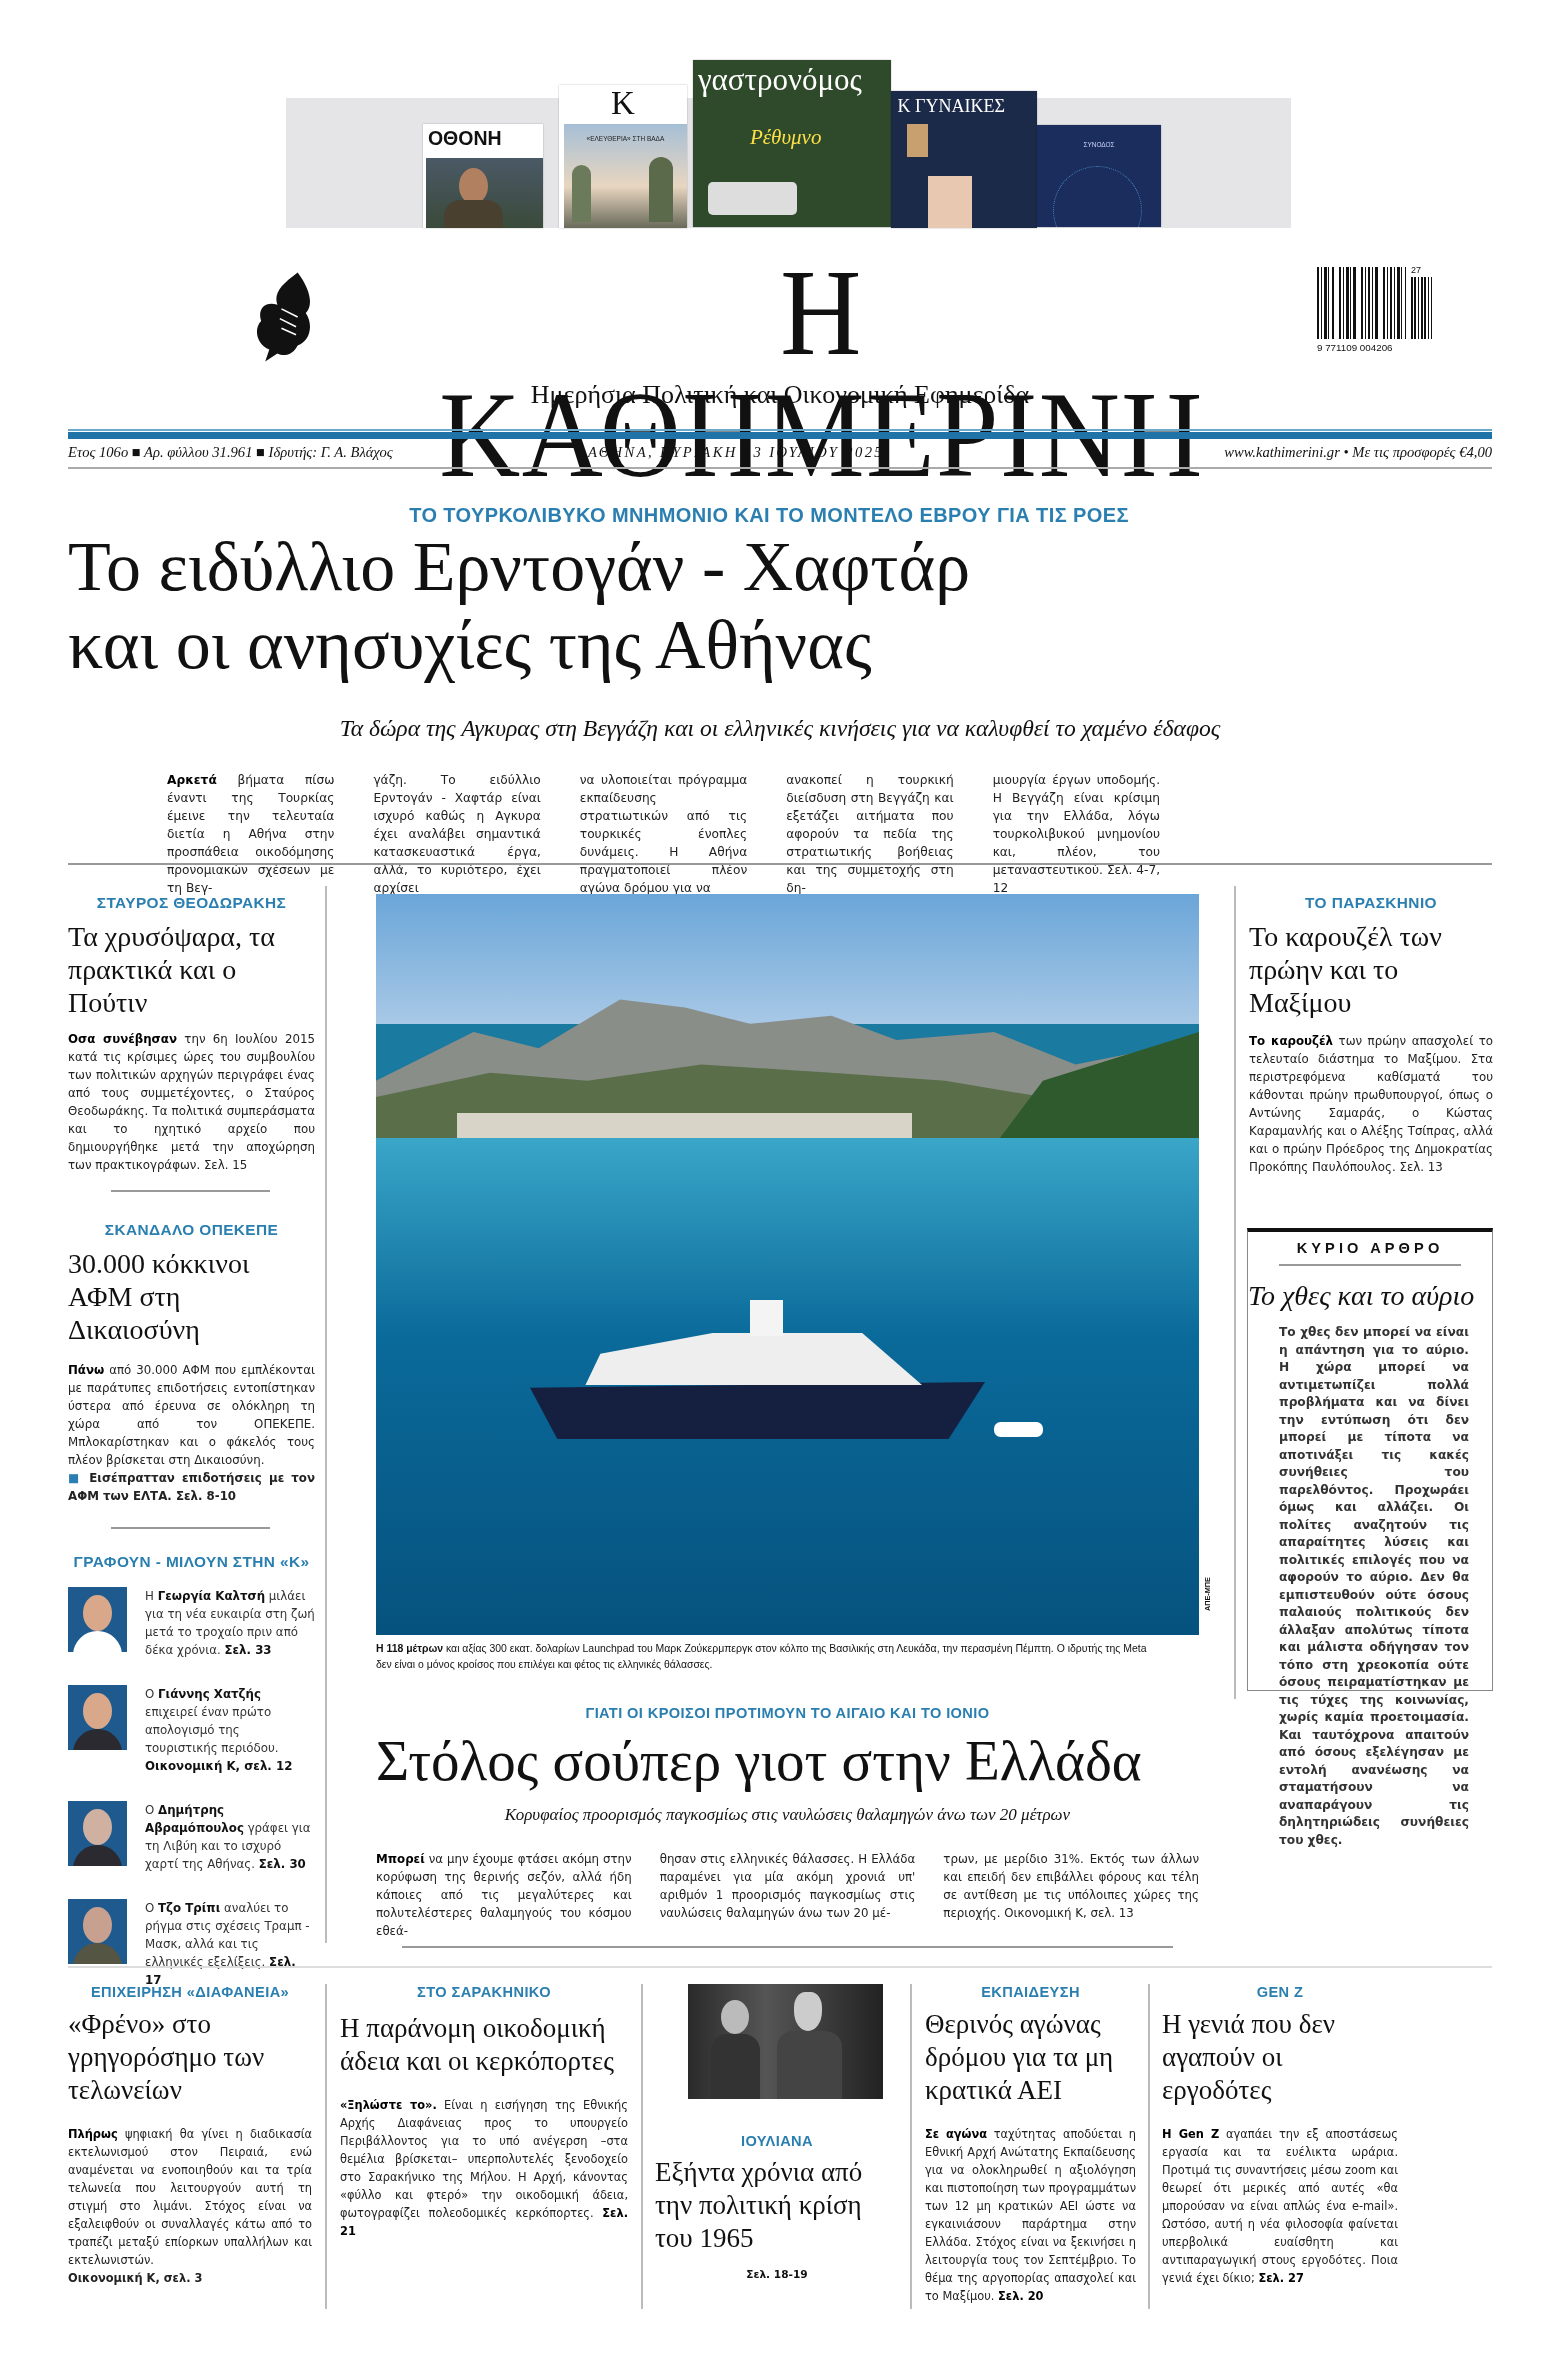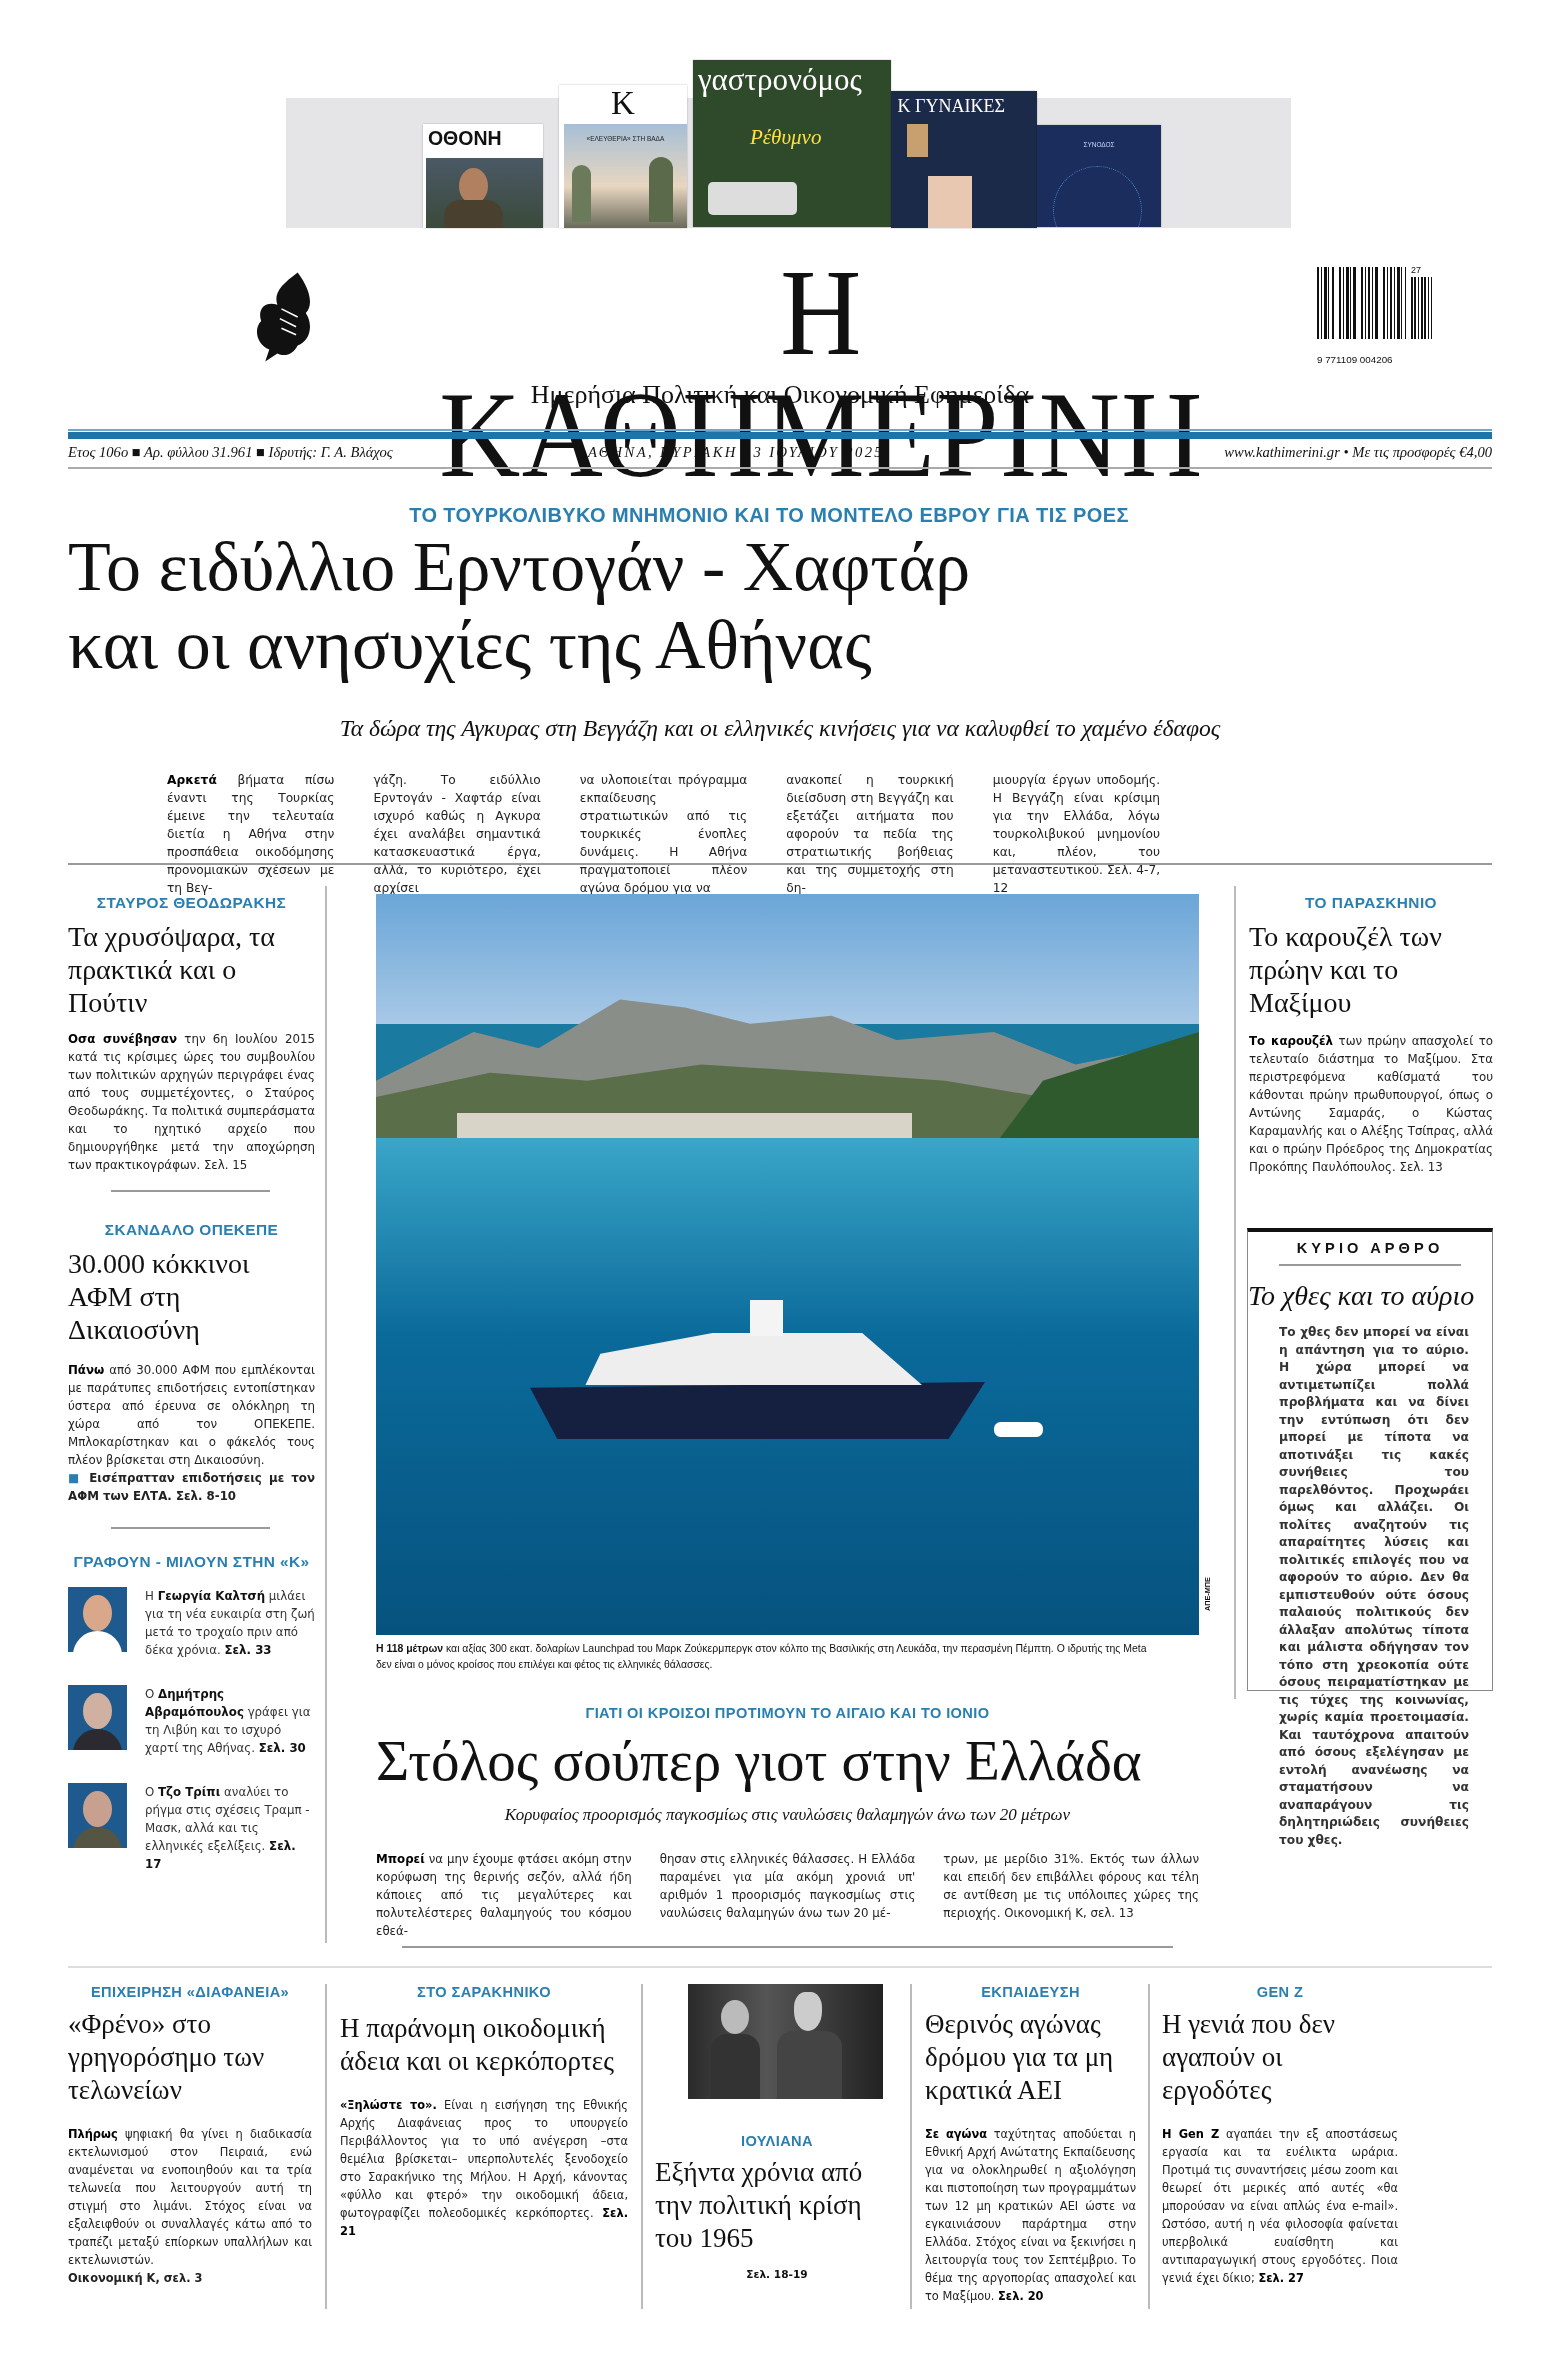--- a/index.html
+++ b/index.html
@@ -67,21 +67,21 @@
   <svg width="73" height="98" viewBox="0 0 90 120">
       <path d="M60 5 C40 20 30 30 35 45 C20 40 10 50 15 65 C5 75 10 95 25 100 L20 115 L35 105 C45 110 55 105 60 95 C75 90 80 70 70 55 C80 45 75 25 60 5 Z" fill="#111"></path>
       <path d="M40 50 L60 60 M38 62 L58 72 M40 74 L58 82" stroke="#fff" stroke-width="2"></path>
     </svg>
 </div>
 <div class="abs mast-title">Η ΚΑΘΗΜΕΡΙΝΗ</div>
 <div class="abs" style="left:1317px;top:267px;width:118px;height:89px">
   <div style="width:89px;height:72px;background:repeating-linear-gradient(90deg,#111 0 2.4px,#fff 2.4px 4.1px,#111 4.1px 4.9px,#fff 4.9px 7.3px)"></div>
   <div style="position:absolute;left:94px;top:-1.6px;font-family:'Liberation Sans',sans-serif;font-size:9px">27</div>
   <div style="position:absolute;left:94px;top:9.8px;width:23px;height:62px;background:repeating-linear-gradient(90deg,#111 0 1.6px,#fff 1.6px 3.3px)"></div>
-  <div style="font-family:'Liberation Sans',sans-serif;font-size:9.8px;margin-top:15px">9 771109 004206</div>
+  <div style="font-family:'Liberation Sans',sans-serif;font-size:9.8px;margin-top:3px">9 771109 004206</div>
 </div>
 <div class="abs subtitle">Ημερήσια Πολιτική και Οικονομική Εφημερίδα</div>
 <div class="abs blue-rule2"></div>
 <div class="abs blue-rule"></div>
 <div class="abs info-row">
   <span class="abs" style="left:0;top:0">Ετος 106ο ■ Αρ. φύλλου 31.961 ■ Ιδρυτής: Γ. Α. Βλάχος</span>
   <span class="abs" style="left:520px;top:0;letter-spacing:2.4px">ΑΘΗΝΑ, ΚΥΡΙΑΚΗ 13 ΙΟΥΛΙΟΥ 2025</span>
   <span class="abs" style="right:0;top:0">www.kathimerini.gr • Με τις προσφορές €4,00</span>
 </div>
 <div class="abs grey-rule"></div>
@@ -116,20 +116,27 @@
 </div>
 <div class="sep" style="left:111px;top:1527px;width:159px"></div>
 <div class="abs" style="left:68px;top:1553px;width:247px">
   <div class="kicker" style="font-size:15.4px;margin-bottom:16.3px">ΓΡΑΦΟΥΝ - ΜΙΛΟΥΝ ΣΤΗΝ «Κ»</div>
   <div class="person">
     <div class="portrait">
         <div class="face"></div>
         <div class="suit" style="background:#fff"></div>
       </div>
     <div class="person-text"><span>Η</span> <b>Γεωργία Καλτσή</b> <span>μιλάει για τη νέα ευκαιρία στη ζωή μετά το τροχαίο πριν από δέκα χρόνια.</span> <b>Σελ. 33</b></div>
+  </div>
+  <div class="person">
+    <div class="portrait">
+        <div class="face"></div>
+        <div class="suit"></div>
+      </div>
+    <div class="person-text"><span>Ο</span> <b>Γιάννης Χατζής</b> <span>επιχειρεί έναν πρώτο απολογισμό της τουριστικής περιόδου.</span> <b>Οικονομική Κ, σελ. 12</b></div>
   </div>
   <div class="person">
     <div class="portrait">
         <div class="face" style="background:#d0b0a0"></div>
         <div class="suit"></div>
       </div>
     <div class="person-text"><span>Ο</span> <b>Δημήτρης Αβραμόπουλος</b> <span>γράφει για τη Λιβύη και το ισχυρό χαρτί της Αθήνας.</span> <b>Σελ. 30</b></div>
   </div>
   <div class="person">
     <div class="portrait">

